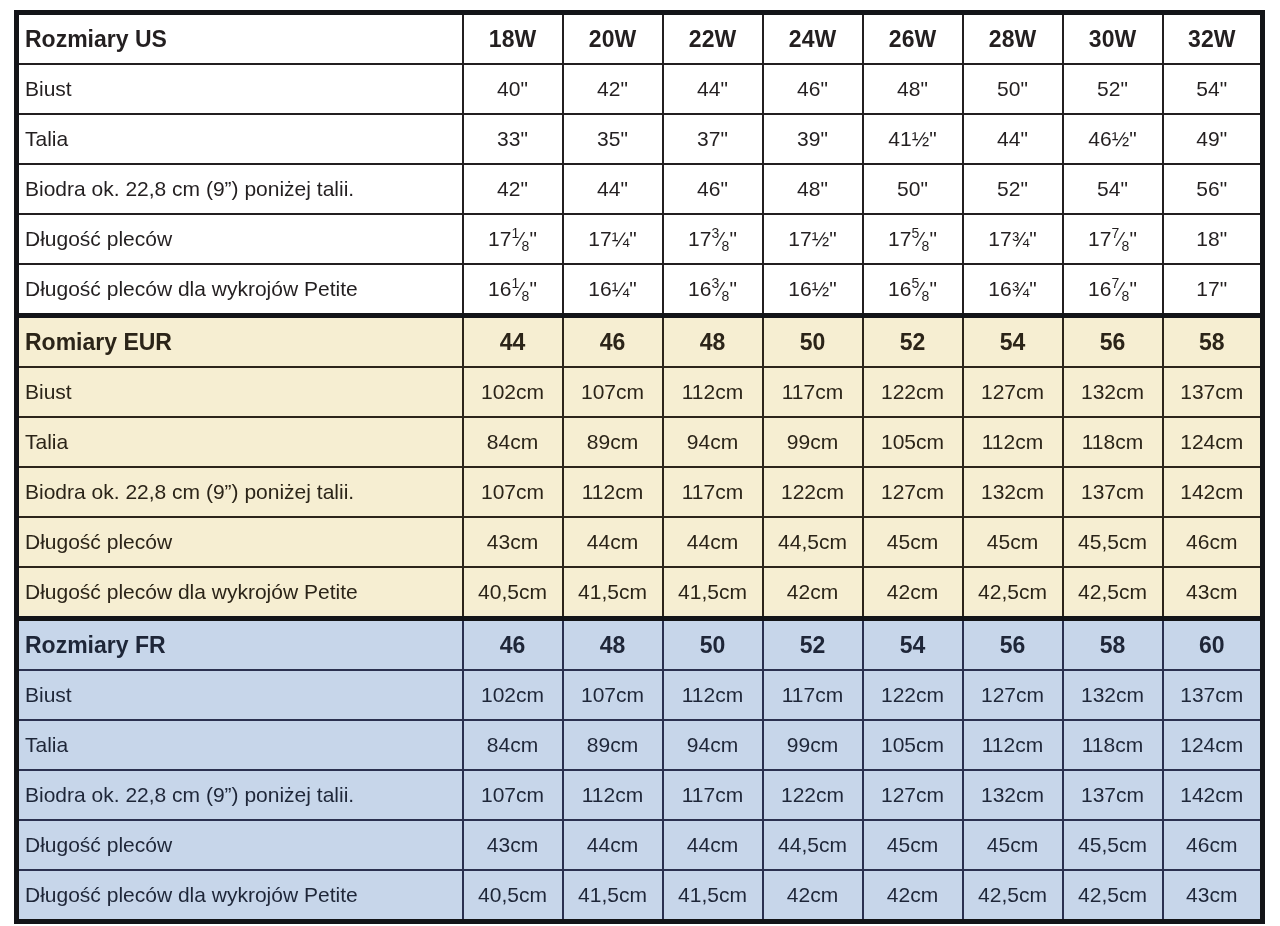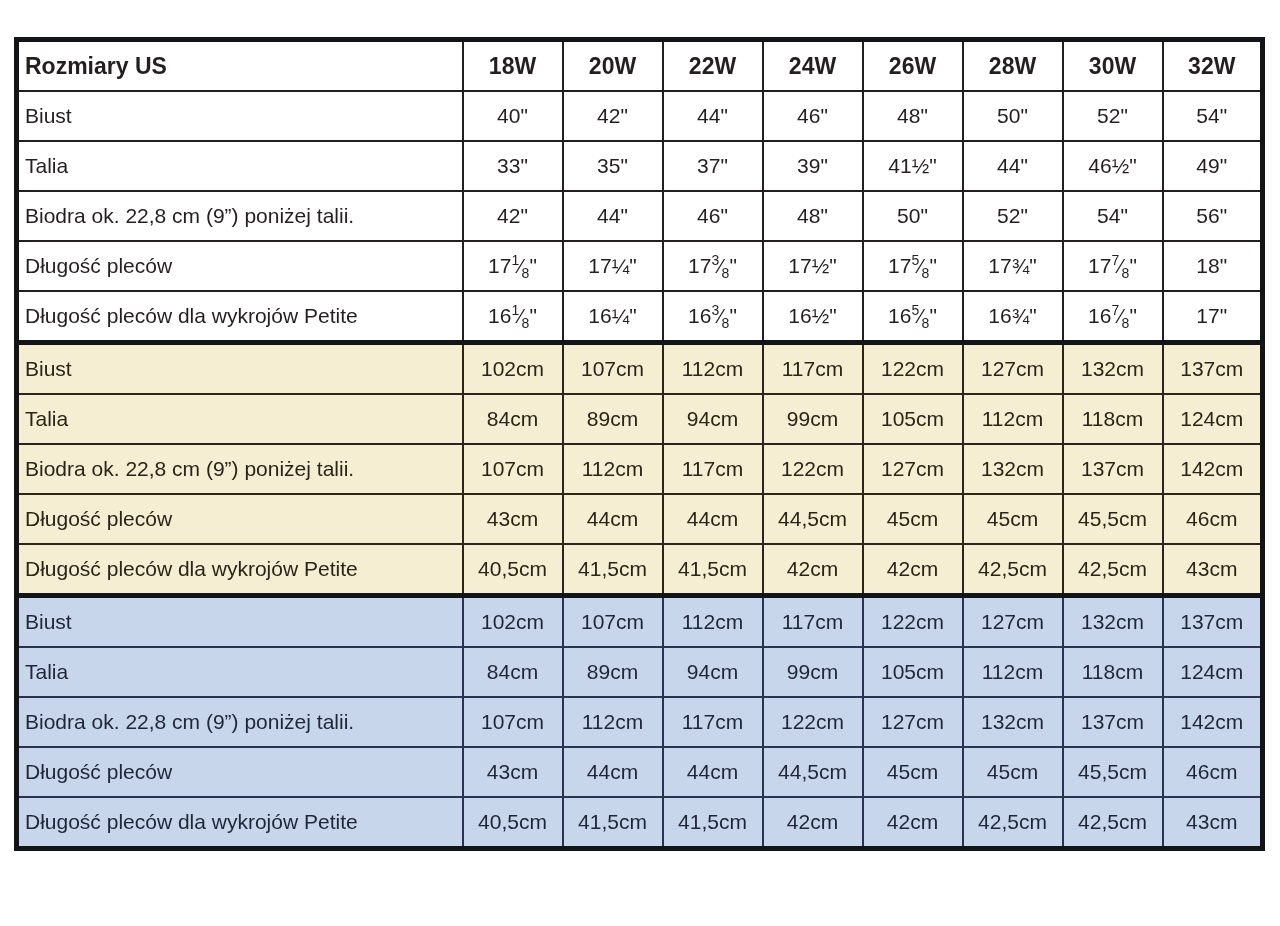--- a/index.html
+++ b/index.html
@@ -12,21 +12,20 @@
   }
   .page {
     padding: 10px 0 0 14px;
     font-family: "Liberation Sans", "DejaVu Sans", sans-serif;
   }
   table.size-chart {
     border-collapse: collapse;
     table-layout: fixed;
     width: 1024px;
     border: 5px solid #131418;
-    margin-top: 27px;
   }
   col.label-col { width: 446px; }
   col.size-col  { width: 100px; }
 
   tbody.section td {
     background: var(--bg);
     color: var(--text);
     border: 2px solid var(--border);
     height: 48px;
     font-size: 21px;
@@ -145,20 +144,31 @@
           <td class="value-cell"><span>16¼"</span></td>
           <td class="value-cell"><span>16<span class="sup">3</span><span class="fslash">⁄</span><span class="sub">8</span>"</span></td>
           <td class="value-cell"><span>16½"</span></td>
           <td class="value-cell"><span>16<span class="sup">5</span><span class="fslash">⁄</span><span class="sub">8</span>"</span></td>
           <td class="value-cell"><span>16¾"</span></td>
           <td class="value-cell"><span>16<span class="sup">7</span><span class="fslash">⁄</span><span class="sub">8</span>"</span></td>
           <td class="value-cell"><span>17"</span></td>
         </tr>
       </tbody>
       <tbody class="section" style="--bg: #f6eed2; --text: #2b2418; --border: #2d251b;">
+        <tr class="header-row">
+          <td class="label-cell"><span>Romiary EUR</span></td>
+          <td class="value-cell"><span>44</span></td>
+          <td class="value-cell"><span>46</span></td>
+          <td class="value-cell"><span>48</span></td>
+          <td class="value-cell"><span>50</span></td>
+          <td class="value-cell"><span>52</span></td>
+          <td class="value-cell"><span>54</span></td>
+          <td class="value-cell"><span>56</span></td>
+          <td class="value-cell"><span>58</span></td>
+        </tr>
         <tr>
           <td class="label-cell"><span>Biust</span></td>
           <td class="value-cell"><span>102cm</span></td>
           <td class="value-cell"><span>107cm</span></td>
           <td class="value-cell"><span>112cm</span></td>
           <td class="value-cell"><span>117cm</span></td>
           <td class="value-cell"><span>122cm</span></td>
           <td class="value-cell"><span>127cm</span></td>
           <td class="value-cell"><span>132cm</span></td>
           <td class="value-cell"><span>137cm</span></td>
@@ -202,20 +212,31 @@
           <td class="value-cell"><span>41,5cm</span></td>
           <td class="value-cell"><span>41,5cm</span></td>
           <td class="value-cell"><span>42cm</span></td>
           <td class="value-cell"><span>42cm</span></td>
           <td class="value-cell"><span>42,5cm</span></td>
           <td class="value-cell"><span>42,5cm</span></td>
           <td class="value-cell"><span>43cm</span></td>
         </tr>
       </tbody>
       <tbody class="section" style="--bg: #c7d6ea; --text: #1e2638; --border: #2b3150;">
+        <tr class="header-row">
+          <td class="label-cell"><span>Rozmiary FR</span></td>
+          <td class="value-cell"><span>46</span></td>
+          <td class="value-cell"><span>48</span></td>
+          <td class="value-cell"><span>50</span></td>
+          <td class="value-cell"><span>52</span></td>
+          <td class="value-cell"><span>54</span></td>
+          <td class="value-cell"><span>56</span></td>
+          <td class="value-cell"><span>58</span></td>
+          <td class="value-cell"><span>60</span></td>
+        </tr>
         <tr>
           <td class="label-cell"><span>Biust</span></td>
           <td class="value-cell"><span>102cm</span></td>
           <td class="value-cell"><span>107cm</span></td>
           <td class="value-cell"><span>112cm</span></td>
           <td class="value-cell"><span>117cm</span></td>
           <td class="value-cell"><span>122cm</span></td>
           <td class="value-cell"><span>127cm</span></td>
           <td class="value-cell"><span>132cm</span></td>
           <td class="value-cell"><span>137cm</span></td>

